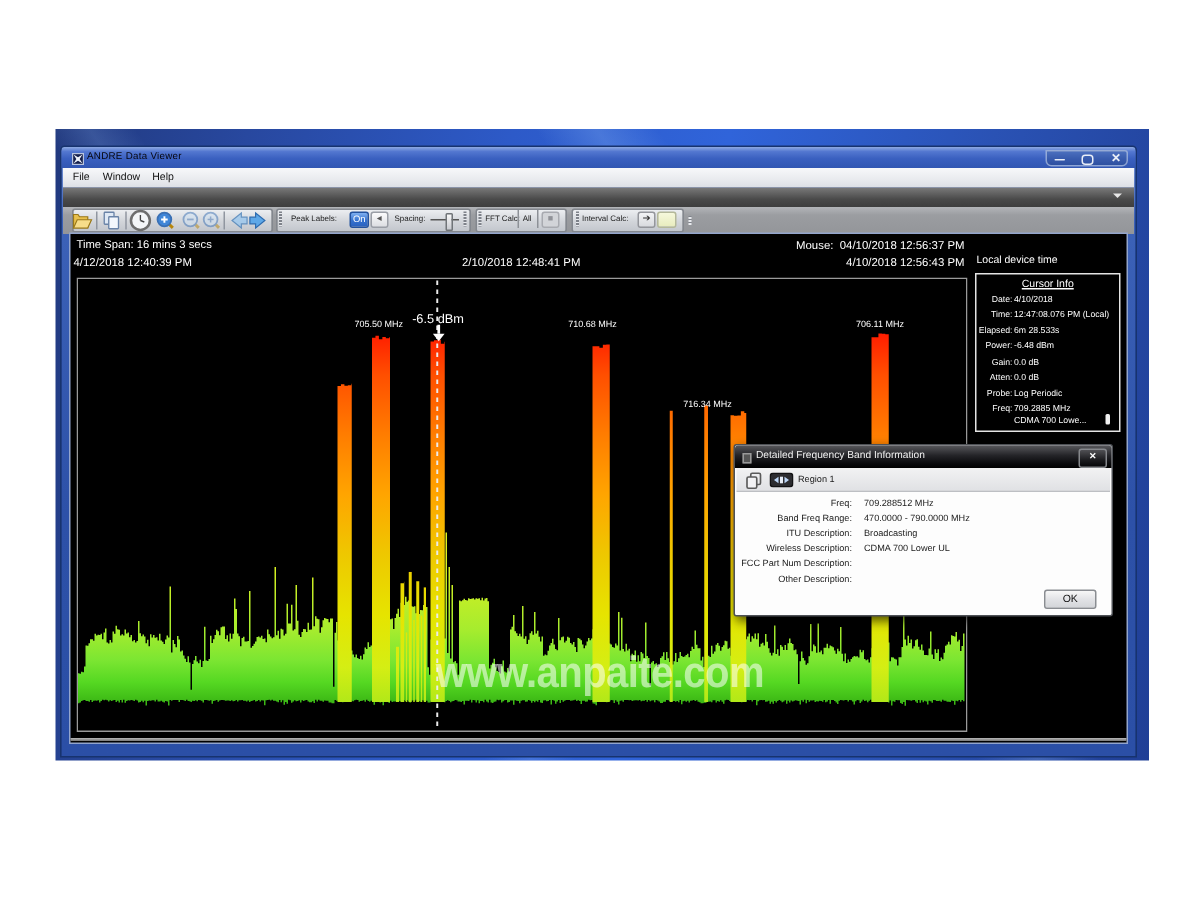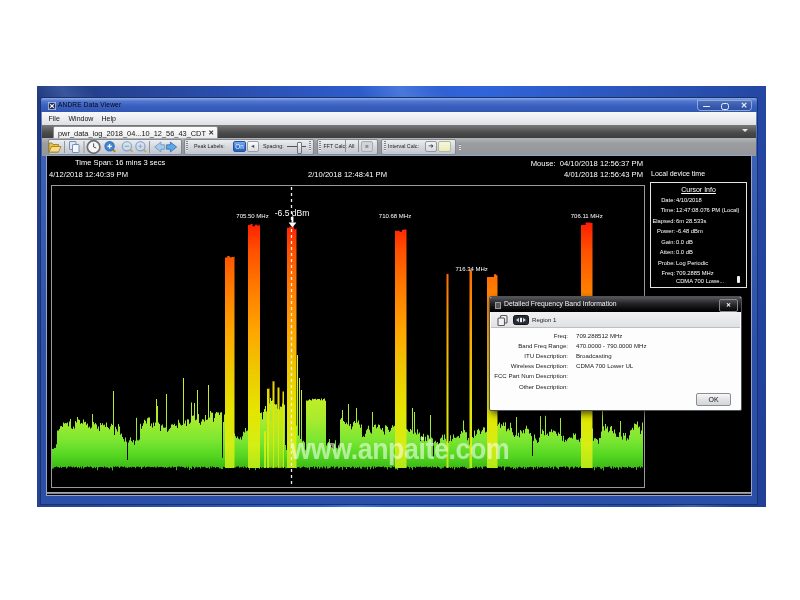--- a/index.html
+++ b/index.html
@@ -88,24 +88,20 @@
       <div style="position:absolute;left:23px;top:2px;width:5.5px;height:5px;border:1.8px solid #e9eef7;border-radius:2.5px;"></div>
       <div style="position:absolute;left:39px;top:0;width:14px;text-align:center;color:#e9eef7;font-size:8px;font-weight:bold;line-height:10px;">✕</div>
     </div>
   </div>
   <div id="menubar">
     <span style="left:6.5px;">File</span>
     <span style="left:26.5px;">Window</span>
     <span style="left:59.5px;">Help</span>
   </div>
   <div id="tabstrip">
-    <div id="tab1">
-        <span class="t">pwr_data_log_2018_04...10_12_56_43_CDT</span>
-        <span class="x">✕</span>
-      </div>
     <div id="tabdrop"></div>
   </div>
   <div id="toolbar">
       <div class="tgroup" style="left:6px;width:134px;"></div>
 <div class="tgroup" style="left:142px;width:130px;"></div>
 <div class="tgroup" style="left:275px;width:61px;"></div>
 <div class="tgroup" style="left:339px;width:75px;"></div>
 <svg width="134" height="16" viewBox="0 0 134 16" style="position:absolute;left:6px;top:1px;">
         <line x1="16.5" y1="2" x2="16.5" y2="14" stroke="#9096a0" stroke-width="1"></line>
         <line x1="36" y1="2" x2="36" y2="14" stroke="#9096a0" stroke-width="1"></line>
@@ -169,25 +165,25 @@
       </div>
 <div class="grip" style="left:341.5px;"></div>
 <div class="tlabel" style="left:346px;">Interval Calc:</div>
 <div class="tbtn" style="left:383px;width:12px;background:linear-gradient(180deg,#f2f3f5,#d8dade);border:1px solid #94969c;">
         <span style="position:absolute;left:0;right:0;top:-0.5px;text-align:center;color:#333;font-size:6.5px;line-height:10px;">➔</span>
       </div>
 <div class="tbtn" style="left:396px;width:13px;background:linear-gradient(180deg,#f6f8dc,#e8ecbe);border:1px solid #b4b89a;"></div>
 <div class="grip" style="left:417px;height:6px;top:6px;"></div>
     </div>
   <div id="content">
-    <div class="wtxt" style="left:4px;top:2px;font-size:7.5px;margin-left:24px;">Time Span: 16 mins 3 secs</div>
+    <div class="wtxt" style="left:4px;top:2px;font-size:7.5px;">Time Span: 16 mins 3 secs</div>
     <div class="wtxt" style="right:108px;top:2.5px;font-size:7.6px;">Mouse:&nbsp; 04/10/2018 12:56:37 PM</div>
     <div class="wtxt" style="left:2px;top:13.5px;font-size:7.6px;">4/12/2018 12:40:39 PM</div>
     <div class="wtxt" style="left:261px;top:13.5px;font-size:7.6px;">2/10/2018 12:48:41 PM</div>
-    <div class="wtxt" style="right:108px;top:13.5px;font-size:7.6px;">4/01/2018 12:56:43 PM</div>
+    <div class="wtxt" style="right:108px;top:13.5px;font-size:7.6px;">4/10/2018 12:56:43 PM</div>
     <div class="wtxt" style="left:604px;top:13.5px;font-size:7px;">Local device time</div>
     <div style="position:absolute;left:0;right:0;bottom:1px;height:2px;background:linear-gradient(180deg,#b8b8b8,#777);"></div>
   </div>
 </div>
 <div id="plotwrap">
     <svg style="position:absolute;left:51px;top:185px;z-index:4;" width="594" height="303" viewBox="0 0 594 303">
 <defs>
 <linearGradient id="ng" gradientUnits="userSpaceOnUse" x1="0" y1="185" x2="0" y2="283">
 <stop offset="0" stop-color="#e0f01c"></stop>
           <stop offset="0.255" stop-color="#c4ee26"></stop>

